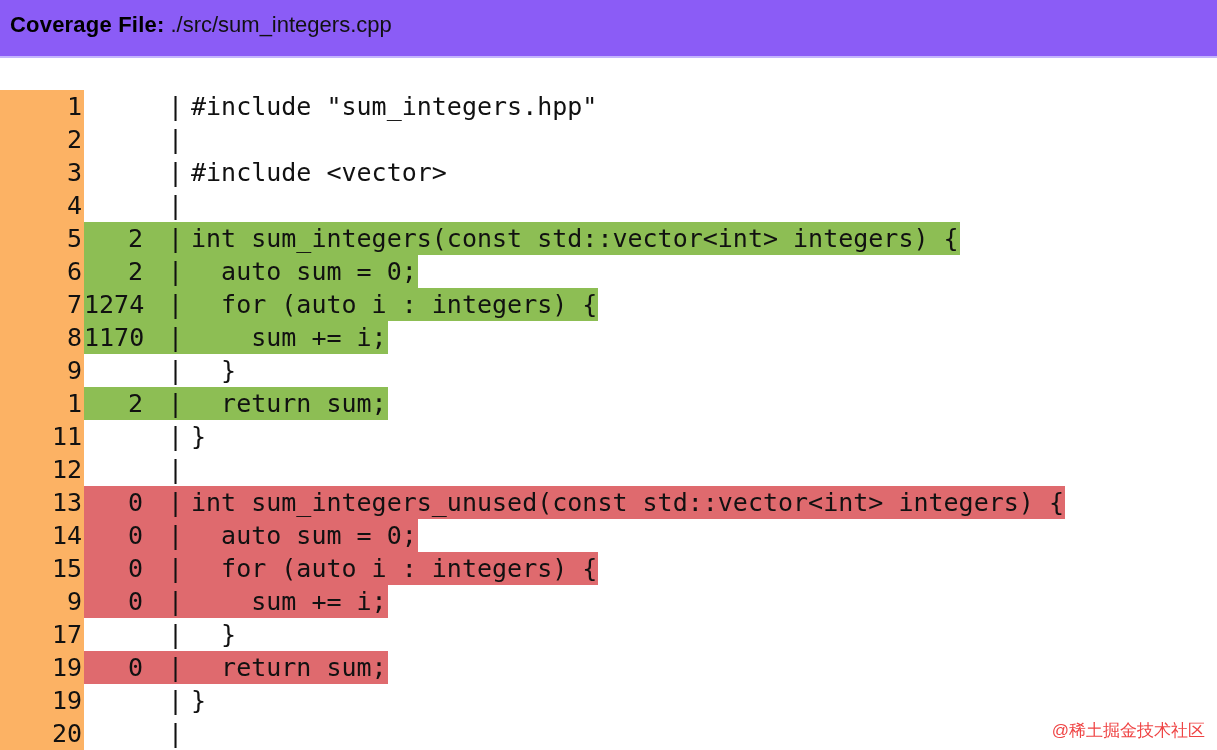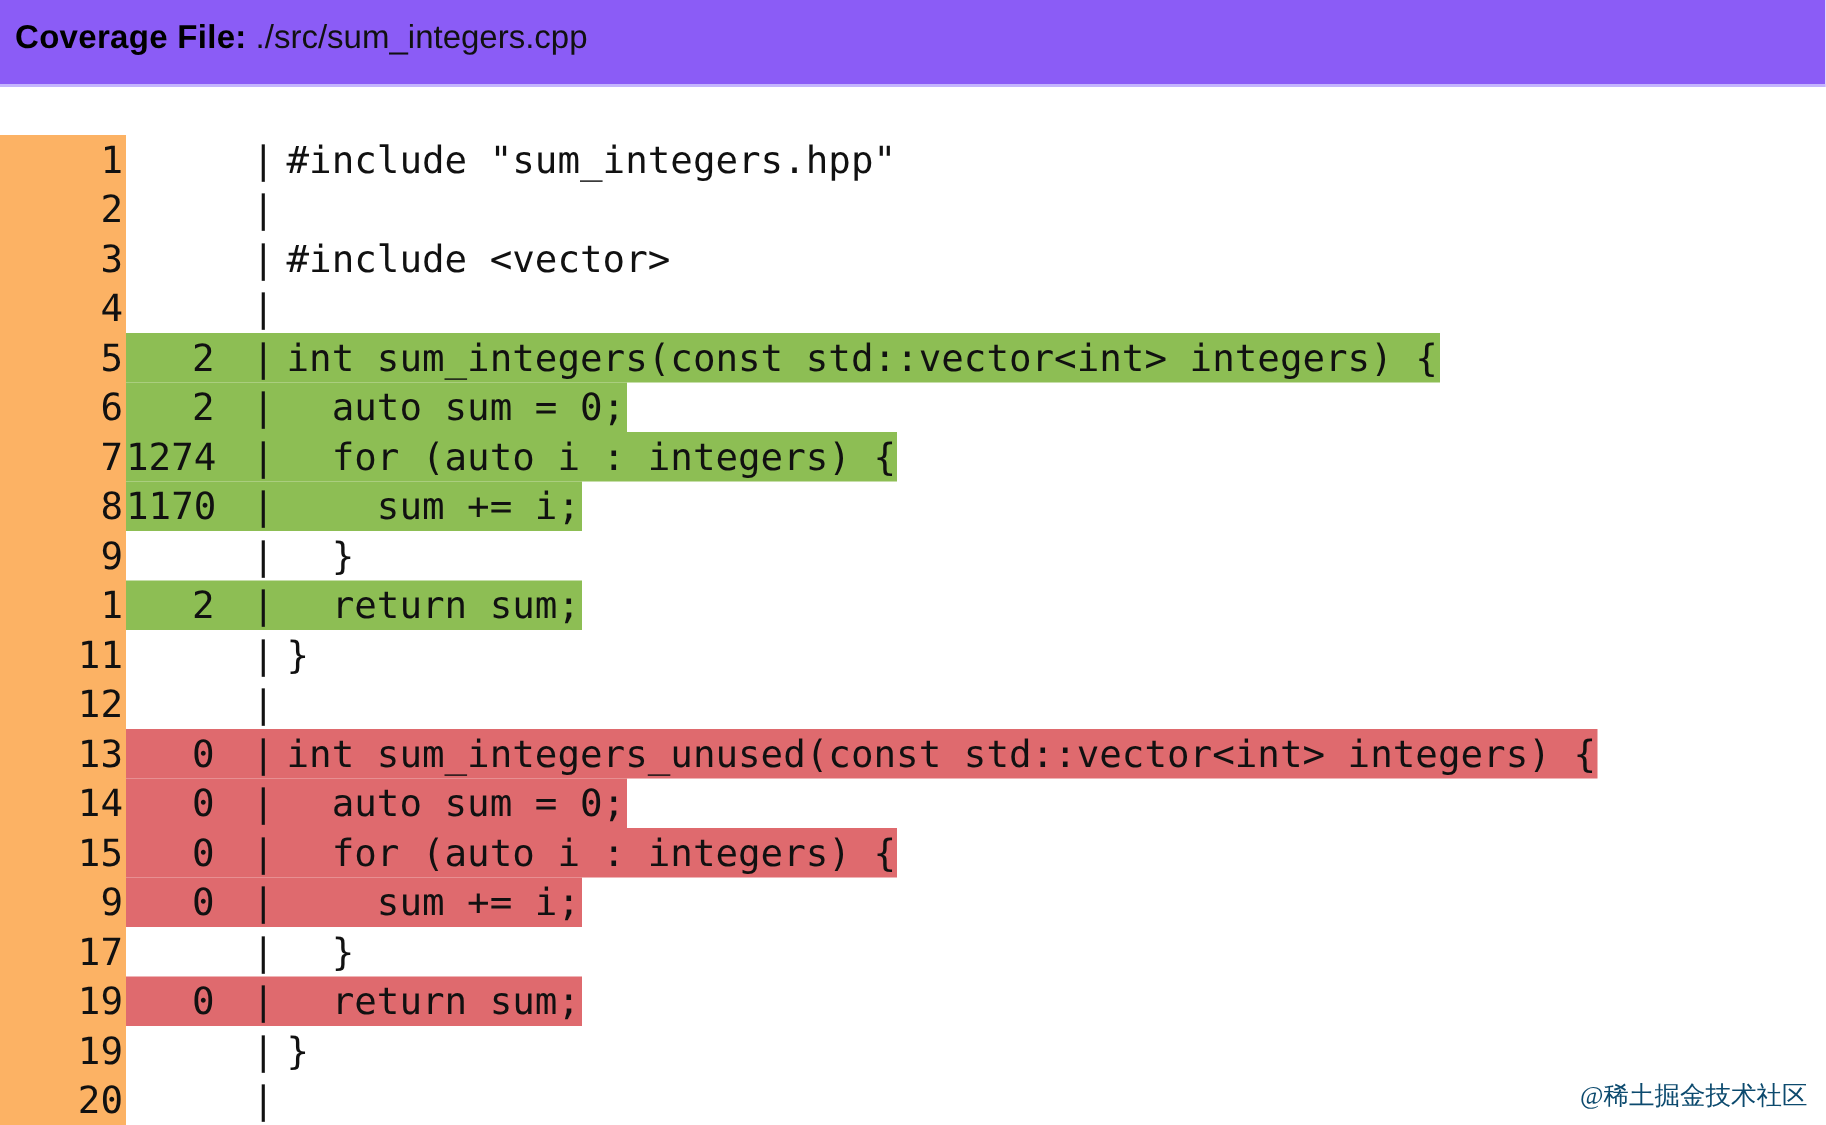--- a/index.html
+++ b/index.html
@@ -117,22 +117,22 @@
     white-space: pre;
     padding-right: 1px;
   }
 
   
   #watermark {
     position: absolute;
     right: 12px;
     bottom: 8px;
     font-size: 17px;
-    color: #0c4a6e;
-    font-family: Liberation Serif, serif;
+    color: #ef4444;
+    font-family: Liberation Sans, sans-serif;
     z-index: 5;
     user-select: none;
     white-space: nowrap;
   }
 </style>
 </head>
 <body>
 
 <div id="header">
   <span class="hdr-label">Coverage File:</span><span class="hdr-path">./src/sum_integers.cpp</span>

